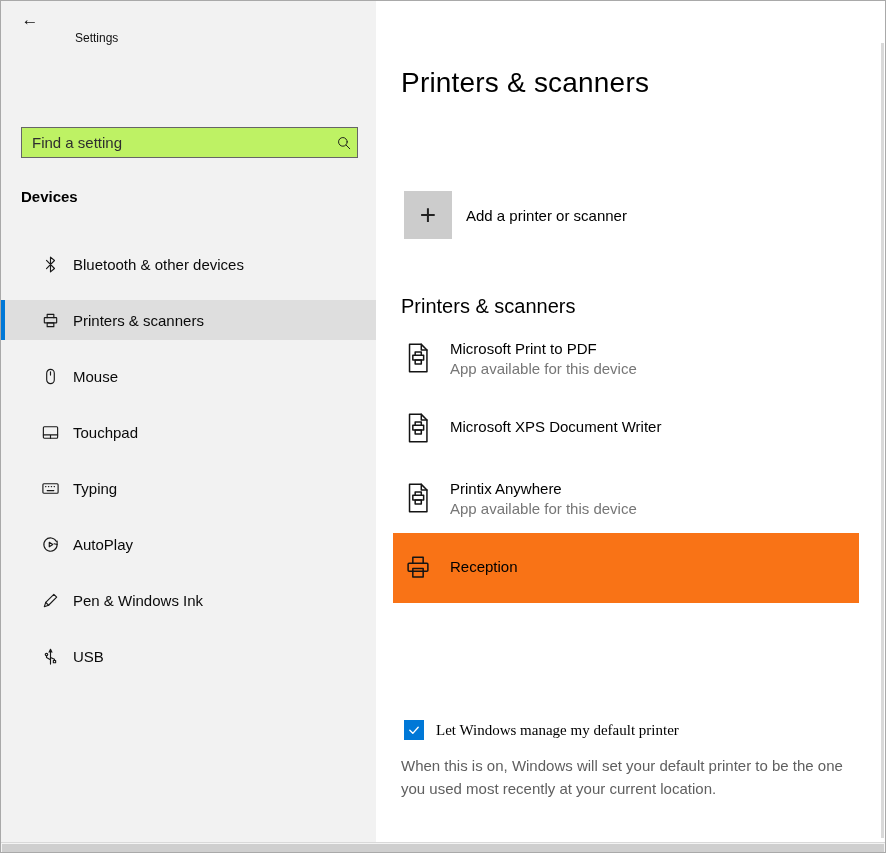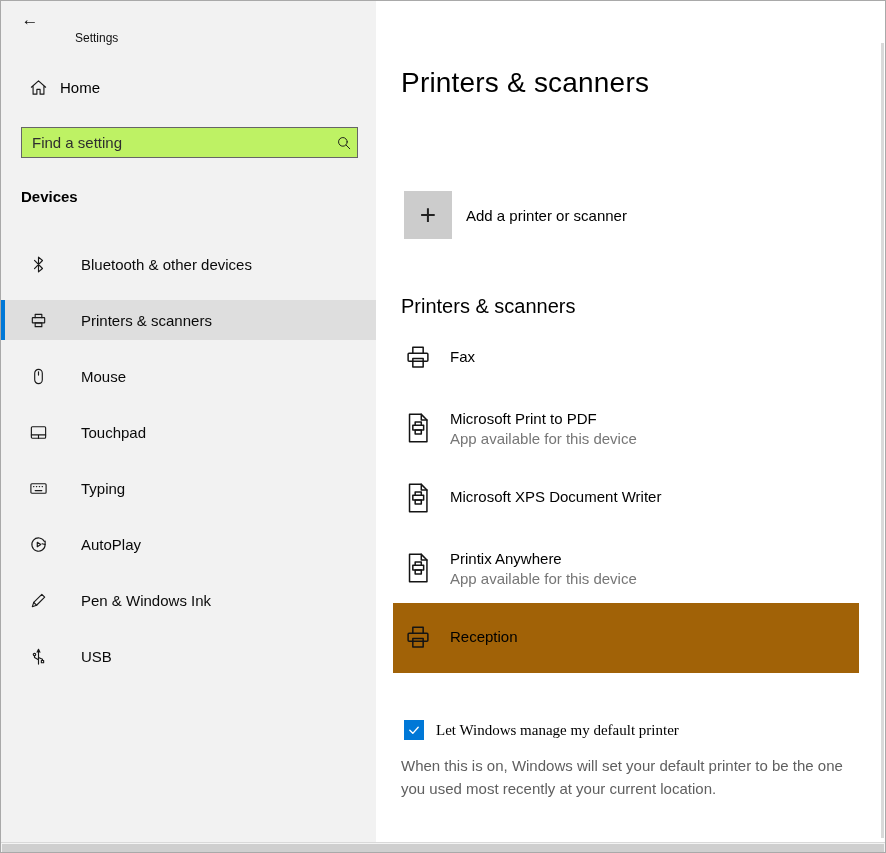--- a/index.html
+++ b/index.html
@@ -21,21 +21,21 @@
   .search-box { position:absolute; left:20px; top:126px; width:337px; height:31px; background:#bef264; border:1px solid #666;
                 display:flex; align-items:center; }
   .search-box input { flex:1; height:100%; border:none; outline:none; background:transparent; padding:0 6px 0 10px;
                       font-size:15px; font-family:inherit; color:#111; }
   .search-box input::placeholder { color:#2e2e2e; opacity:1; }
   .search-glyph { width:26px; display:flex; justify-content:center; align-items:center; }
 
   .section-heading { position:absolute; left:20px; top:187px; font-size:15px; font-weight:700; color:#000; }
 
   .nav { position:absolute; left:0; top:243px; width:375px; }
-  .nav-item { position:relative; height:40px; margin-bottom:16px; display:flex; align-items:center; padding-left:28px; cursor:pointer;gap:20px; }
+  .nav-item { position:relative; height:40px; margin-bottom:16px; display:flex; align-items:center; padding-left:40px; cursor:pointer; }
   .nav-item .nav-label { font-size:15px; margin-left:13px; color:#0a0a0a; white-space:nowrap; }
   .nav-item.selected { background:#dedede; }
   .nav-item.selected .accent-bar { position:absolute; left:0; top:0; width:4px; height:100%; background:#0078d7; }
   .nav-icon { width:19px; height:19px; flex:0 0 auto; }
 
   
   .window-controls { position:absolute; right:0; top:0; display:flex; }
   .caption-btn { width:54px; height:38px; background:transparent; border:none; display:flex; align-items:center; justify-content:center; cursor:pointer; }
   .caption-btn svg { width:11px; height:11px; }
 
@@ -47,21 +47,21 @@
 
   .add-button { position:absolute; left:28px; top:190px; display:flex; align-items:center; background:transparent; border:none; cursor:pointer; font-family:inherit; }
   .add-square { width:48px; height:48px; background:#cccccc; display:flex; align-items:center; justify-content:center;
                 font-size:28px; font-weight:300; color:#222; line-height:1; }
   .add-label { margin-left:14px; font-size:15px; color:#000; }
 
   .printers-section-title { position:absolute; left:25px; top:294px; font-size:20px; font-weight:400; color:#000; }
 
   .printer-list { position:absolute; left:17px; top:322px; width:466px; }
   .printer-row { display:flex; align-items:center; height:70px; padding-left:8px; cursor:pointer; }
-  .printer-row.selected { background:#a16207; }
+  .printer-row.selected { background:#f97316; }
   .printer-icon-box { width:34px; height:34px; flex:0 0 auto; display:flex; align-items:center; justify-content:center; }
   .printer-text { margin-left:15px; }
   .printer-name { font-size:15px; color:#000; }
   .printer-status { font-size:15px; color:#767676; margin-top:3px; }
   .printer-status:empty { display:none; }
 
   .default-row { position:absolute; left:28px; top:719px; display:flex; align-items:center; cursor:pointer;font-family:Liberation Serif, serif; }
   .checkbox { width:20px; height:20px; background:#0078d7; border:1px solid #0078d7; display:flex; align-items:center; justify-content:center; flex:0 0 auto; }
   .checkbox svg { width:14px; height:14px; }
   .checkbox-label { margin-left:12px; font-size:15px; color:#000; }
@@ -81,26 +81,20 @@
 
 <div class="window">
 
   <aside class="sidebar">
 
     <button class="back-btn">
       <span>←</span>
     </button>
     <span class="app-title">Settings</span>
 
-    <div class="home-item">
-      <svg class="nav-icon" viewBox="0 0 20 20">
-        <path class="stroke" d="M2.5 9.7 L10 3 L17.5 9.7 M4.3 8.3 V17 H8.3 V12 H11.7 V17 H15.7 V8.3"></path>
-      </svg>
-      <span class="nav-label">Home</span>
-    </div>
 
     <div class="search-box">
       <input type="text" placeholder="Find a setting" style="">
       <span class="search-glyph">
         <svg width="16" height="16" viewBox="0 0 20 20">
           <circle class="stroke" cx="8.6" cy="8.6" r="5.4"></circle>
           <path class="stroke" d="M12.7 12.7 L17.2 17.2"></path>
         </svg>
       </span>
     </div>
@@ -207,33 +201,20 @@
 
     <button class="add-button">
       <span class="add-square">+</span>
       <span class="add-label">Add a printer or scanner</span>
     </button>
 
     <h2 class="printers-section-title">Printers &amp; scanners</h2>
 
     <div class="printer-list">
 
-      <div class="printer-row">
-        <span class="printer-icon-box">
-          <svg width="32" height="32" viewBox="0 0 34 34">
-            <path class="stroke-big" d="M11.5 12 V5.5 H22.5 V12"></path>
-            <rect class="stroke-big" x="6.5" y="12" width="21" height="8.5" rx="1"></rect>
-            <rect class="stroke-big" x="11.5" y="17.5" width="11" height="9"></rect>
-          </svg>
-        </span>
-        <span class="printer-text">
-          <span class="printer-name" style="display:block">Fax</span>
-          <span class="printer-status" style="display:block"></span>
-        </span>
-      </div>
 
       <div class="printer-row">
         <span class="printer-icon-box">
           <svg width="32" height="32" viewBox="0 0 34 34">
             <path class="stroke-big" d="M8 2.5 H20.5 L26.5 8.5 V31.5 H8 Z"></path>
             <path class="stroke-big" d="M20.5 2.5 V8.5 H26.5"></path>
             <path class="stroke-big" d="M14 14 V10.5 H20.5 V14"></path>
             <rect class="stroke-big" x="11.5" y="14" width="11.5" height="5"></rect>
             <rect class="stroke-big" x="14" y="19" width="6.5" height="4.5"></rect>
           </svg>

